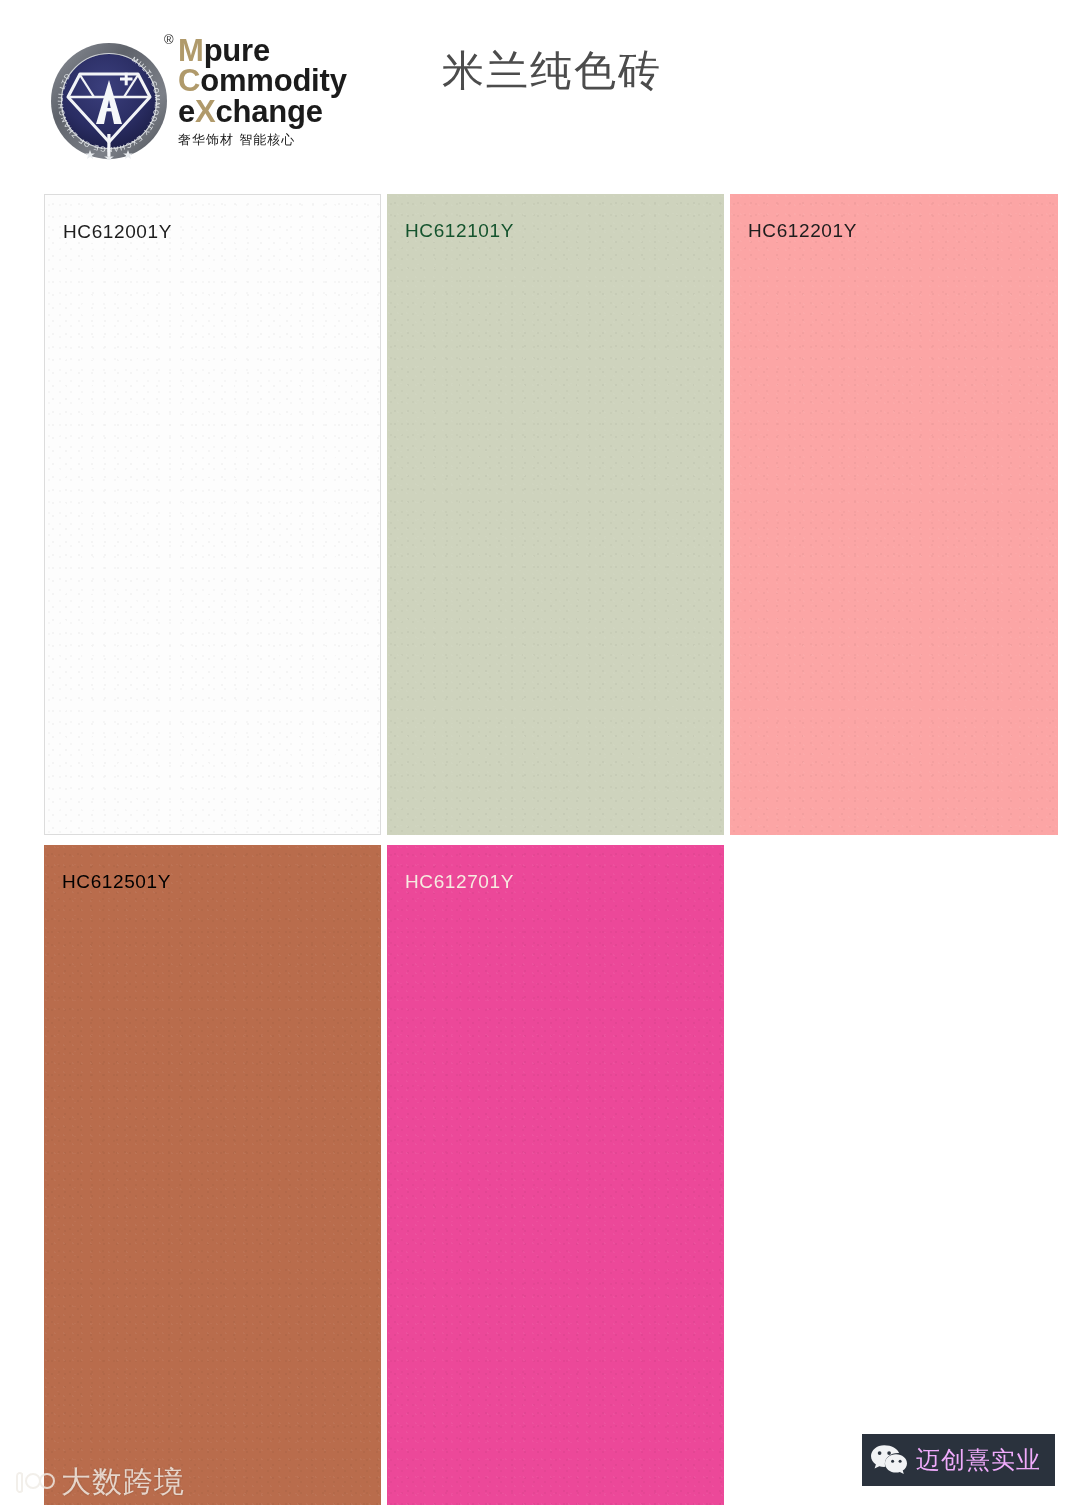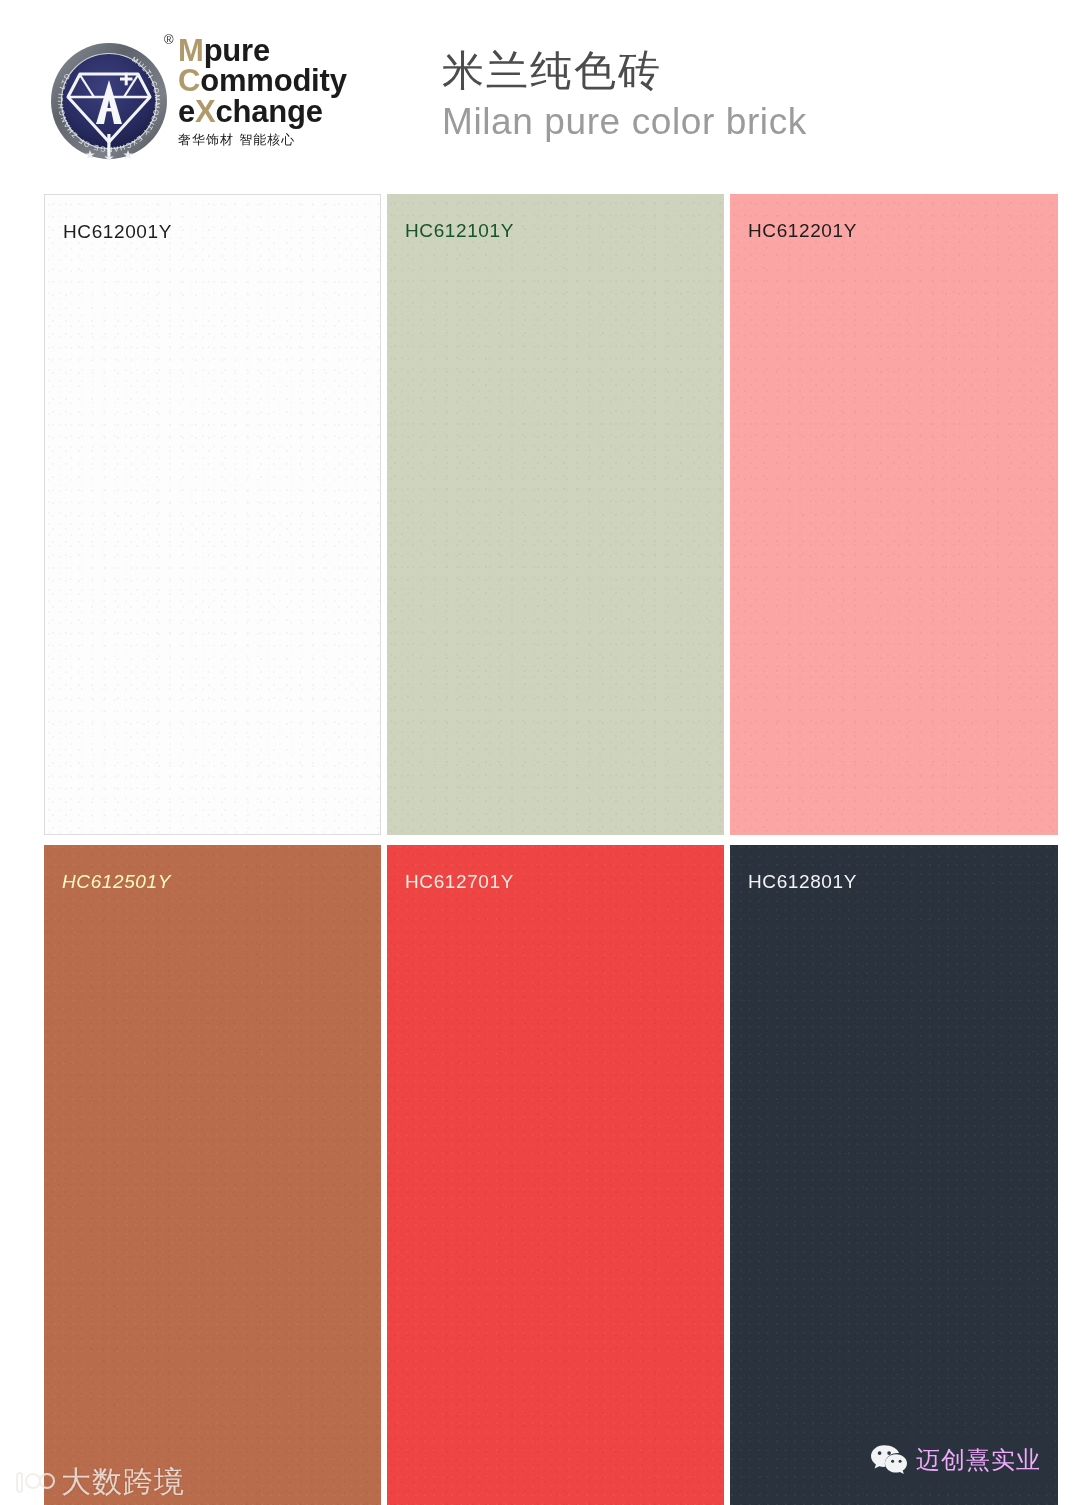--- a/index.html
+++ b/index.html
@@ -251,49 +251,44 @@
       <div class="wm-line" style="color: rgb(27, 27, 27);"><span class="wm-cap" style="color: rgb(176, 154, 107);">M</span><span>pure</span></div>
       <div class="wm-line" style="color: rgb(27, 27, 27);"><span class="wm-cap" style="color: rgb(176, 154, 107);">C</span><span>ommodity</span></div>
       <div class="wm-line" style="color: rgb(27, 27, 27);"><span>e</span><span class="wm-cap" style="color: rgb(176, 154, 107);">X</span><span>change</span></div>
       <div class="wm-cn">奢华饰材  智能核心</div>
     </div>
 
   </div>
 
   <div class="title-block">
     <div class="title-cn" style="color: rgb(76, 76, 76);">米兰纯色砖</div>
-    <div class="title-en" style="color: rgb(155, 155, 155);">Milan pure color brick</div>
   </div>
 
 </div>
 
 <div class="grid">
     <div class="swatch c0 r0 bordered" style="background: rgb(253, 253, 253);">
       <div class="grain"></div>
       <div class="code" style="color: rgb(29, 29, 29);">HC612001Y</div>
     </div>
     <div class="swatch c1 r0" style="background: rgb(206, 211, 189);">
       <div class="grain"></div>
       <div class="code" style="color: #14532d;">HC612101Y</div>
     </div>
     <div class="swatch c2 r0" style="background: #fca5a5;">
       <div class="grain"></div>
       <div class="code" style="color: rgb(29, 29, 29);">HC612201Y</div>
     </div>
     <div class="swatch c0 r1" style="background: rgb(185, 108, 76);">
       <div class="grain"></div>
-      <div class="code" style="color: #fef9c3; font-style: italic;">HC612501Y</div>
-    </div>
-    <div class="swatch c1 r1" style="background: #ef4444;">
+      <div class="code" style="color: #000000;">HC612501Y</div>
+    </div>
+    <div class="swatch c1 r1" style="background: #ec4899;">
       <div class="grain"></div>
       <div class="code" style="color: rgb(246, 236, 225);">HC612701Y</div>
-    </div>
-    <div class="swatch c2 r1" style="background: rgb(42, 50, 61);">
-      <div class="grain"></div>
-      <div class="code" style="color: rgb(242, 244, 246);">HC612801Y</div>
     </div>
   </div>
 
 <div class="wm-wechat" style="background: rgb(42, 50, 61);">
   <svg class="wechat-icon" viewBox="0 0 38 32" xmlns="http://www.w3.org/2000/svg">
     <path d="M14.2 1.2C6.9 1.2 1 6.1 1 12.1c0 3.4 1.9 6.4 4.9 8.4l-1.3 4.1 4.7-2.4c1.5.4 3.1.7 4.9.7.4 0 .8 0 1.2-.05-.35-1-.55-2.1-.55-3.2 0-5.9 5.8-10.7 12.9-10.7.45 0 .9.02 1.35.06C27.6 4.6 21.6 1.2 14.2 1.2z" fill="#f1f3f5"></path>
     <circle cx="9.6" cy="9.1" r="1.85" fill="#2a323d"></circle>
     <circle cx="19.1" cy="9.1" r="1.85" fill="#2a323d"></circle>
     <path d="M37 19.4c0-5-4.9-9.1-11-9.1s-11 4.1-11 9.1 4.9 9.1 11 9.1c1.4 0 2.7-.2 3.9-.6l3.9 2-1.05-3.4c2.6-1.7 4.25-4.25 4.25-7.1z" fill="#f1f3f5"></path>
     <circle cx="22.6" cy="17.3" r="1.5" fill="#2a323d"></circle>

